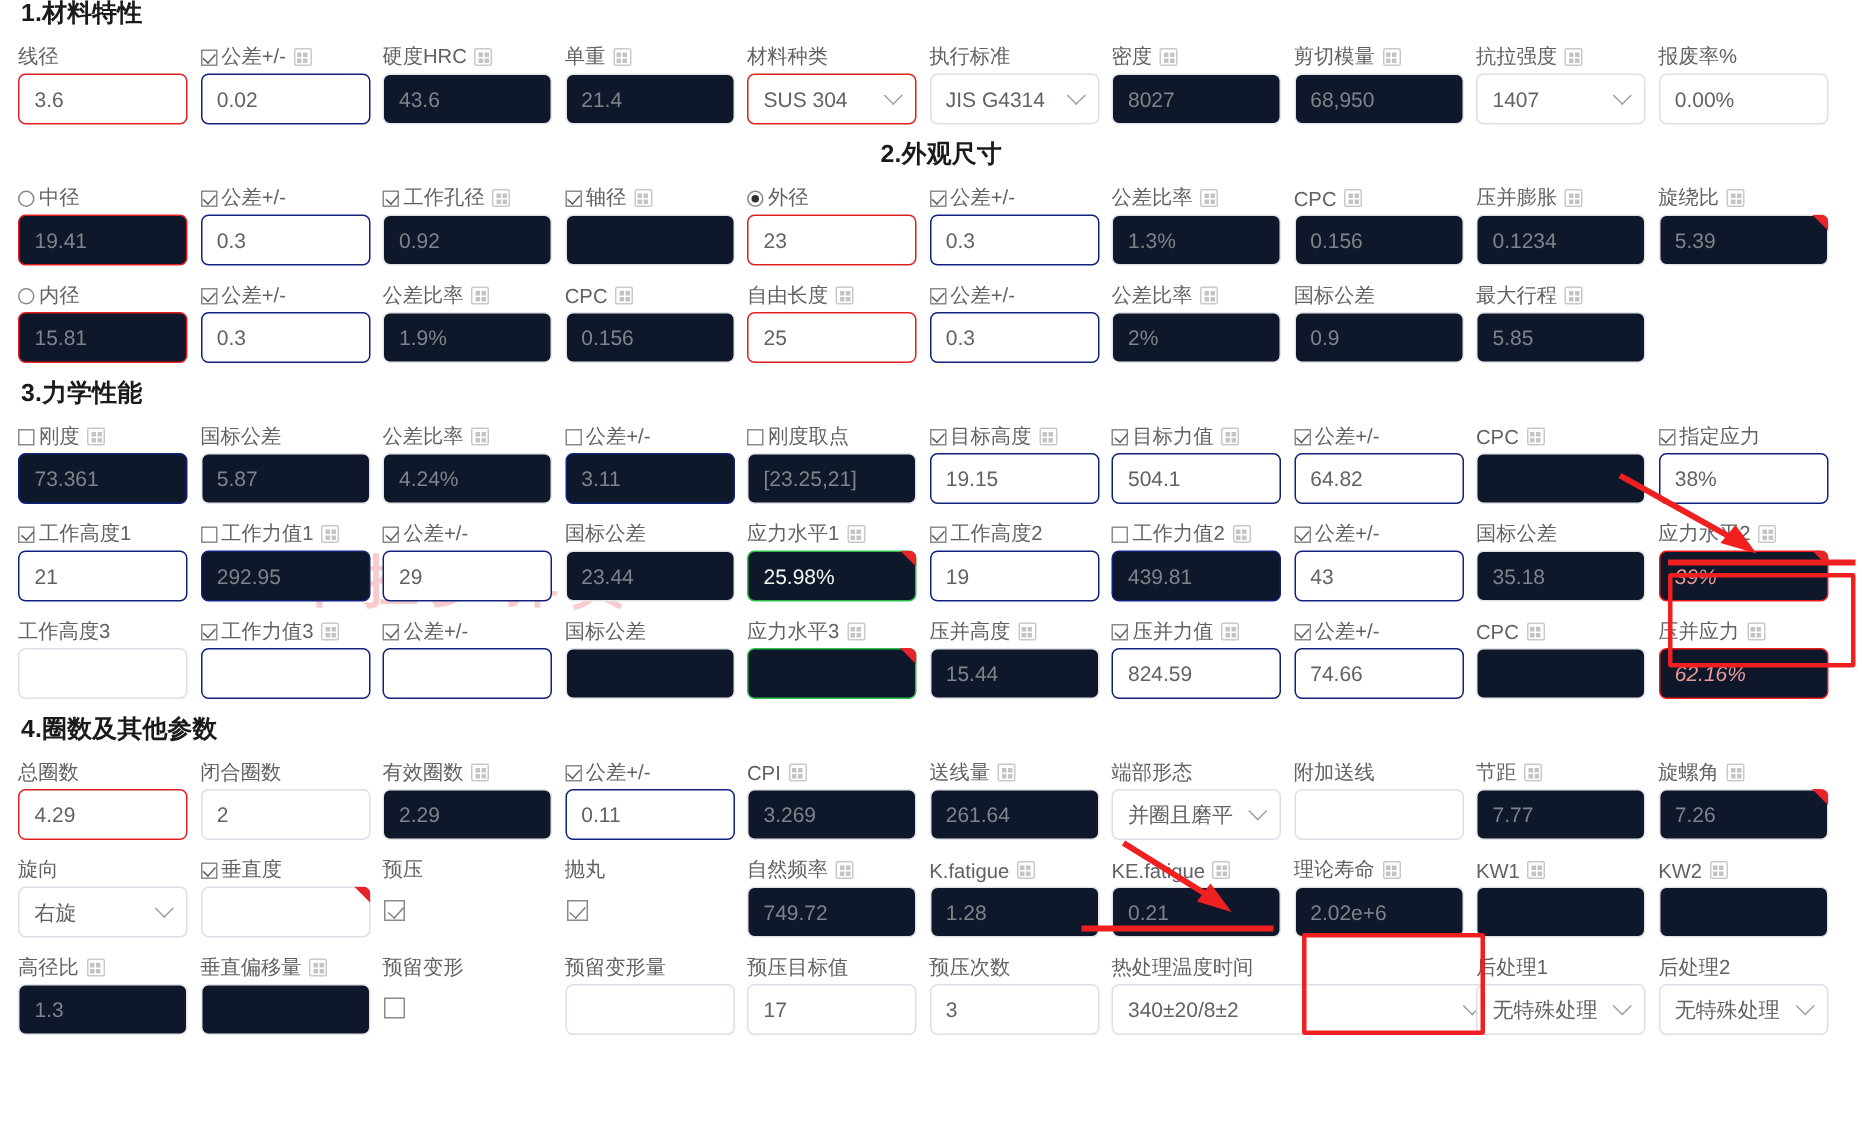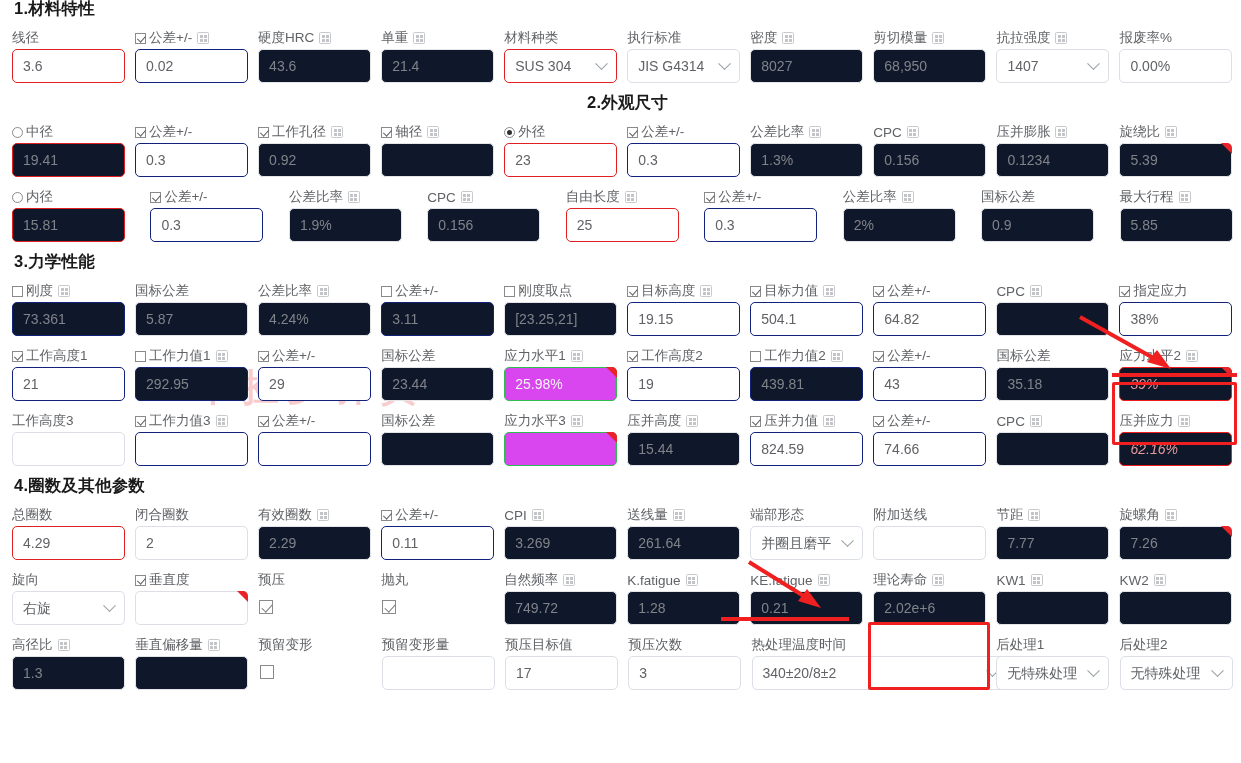--- a/index.html
+++ b/index.html
@@ -24,21 +24,20 @@
     letter-spacing: 0.2px;
     margin: 0;
     padding: 0 0 0 2px;
   }
   .sec-block { padding-left: 12px; }
 
   
   .row {
     display: flex;
     align-items: flex-start;
-    justify-content: space-between;
   }
   .cell {
     width: 121.5px;
     flex: 0 0 121.5px;
     margin-right: 0px;
     position: relative;
   }
   .cell.wide2 { width: 243px; flex: 0 0 243px; }
 
   
@@ -123,21 +122,21 @@
     padding: 0 10px;
     font-size: 14px;
     color: #606266;
     position: relative;
     overflow: visible;
   }
   .fld.wide2 { width: 256px; }
   .fld.ro { background: #0f172a; border-color: #e3e5e8; color: #808389; }
   .fld.blue { border-color: #11227a; }
   .fld.red  { border-color: #e02020; }
-  .fld.green { background: #d946ef; border-color: #2dbe4e; color: #f2f7f2; }
+  .fld.green { background: #0f172a; border-color: #2dbe4e; color: #f2f7f2; }
   .fld.redfill { background: #0f172a; border-color: #f01c1c; color: #e89a9a; font-style: italic; }
   .fld .val { line-height: 1; }
 
   
   .caret {
     margin-left: auto;
     width: 9px; height: 9px;
     border-right: 1.4px solid #9aa0a6;
     border-bottom: 1.4px solid #9aa0a6;
     transform: rotate(45deg) translate(-2px,-2px);

